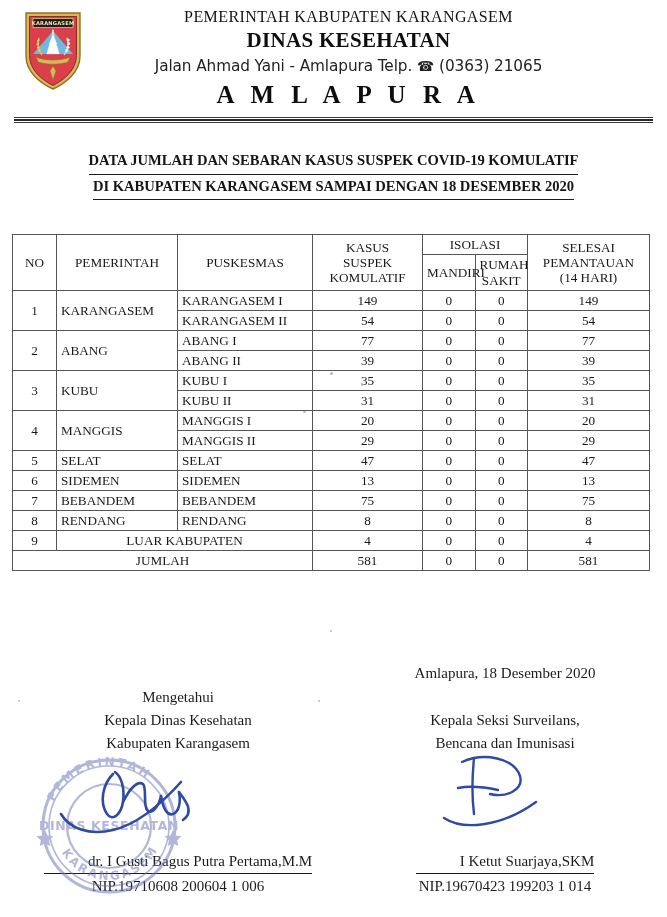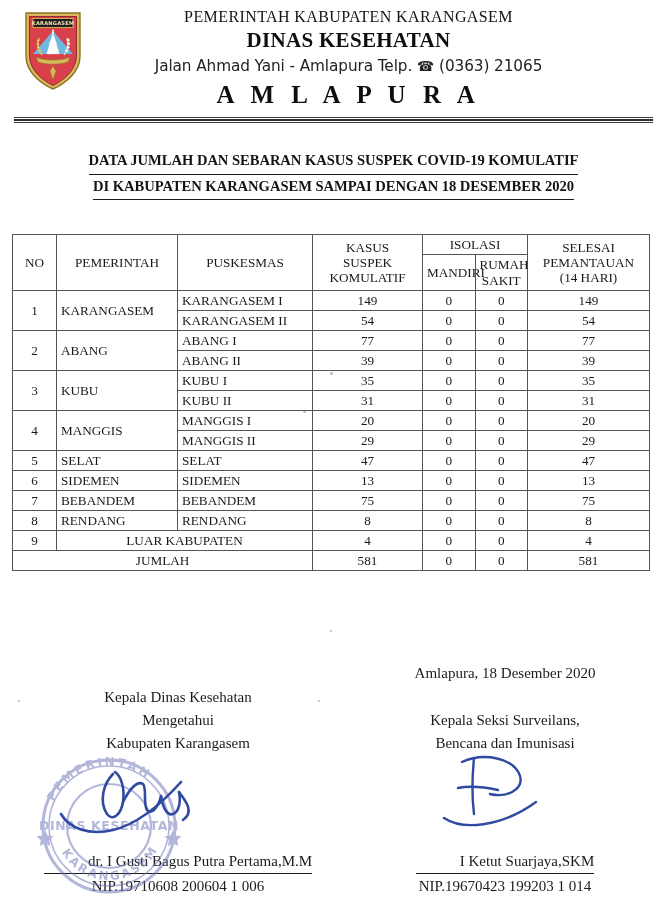--- a/index.html
+++ b/index.html
@@ -427,22 +427,22 @@
           <td class="c-rs num">0</td>
           <td class="c-sel num">581</td>
         </tr>
       </tbody>
   </table>
 </div>
 
 <div class="sig-area">
 
   <div class="sig-left">
+    <div>Mengetahui</div>
     <div>Kepala Dinas Kesehatan</div>
-    <div>Mengetahui</div>
     <div>Kabupaten Karangasem</div>
     <div class="sig-gap"></div>
     <div><span class="sig-name">dr. I Gusti Bagus Putra Pertama,M.M</span></div>
     <div class="sig-nip">NIP.19710608 200604 1 006</div>
   </div>
 
   <div class="sig-right">
     <div class="sig-place">Amlapura, 18 Desember 2020</div>
     <div>Kepala Seksi Surveilans,</div>
     <div>Bencana dan Imunisasi</div>

